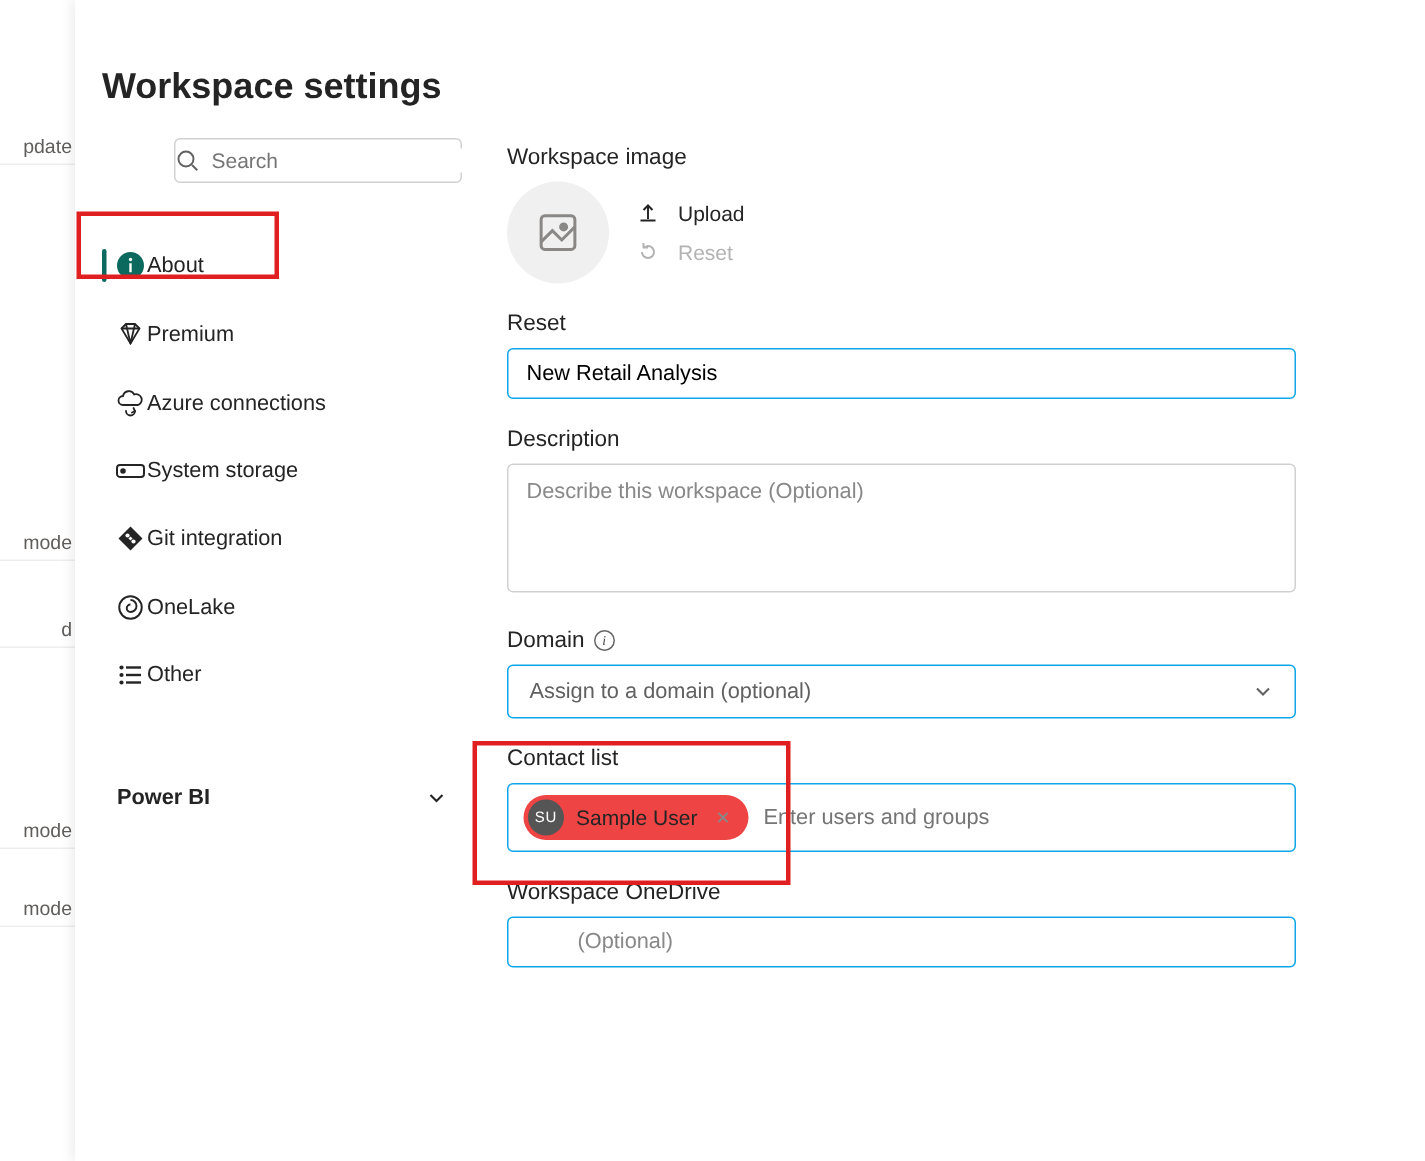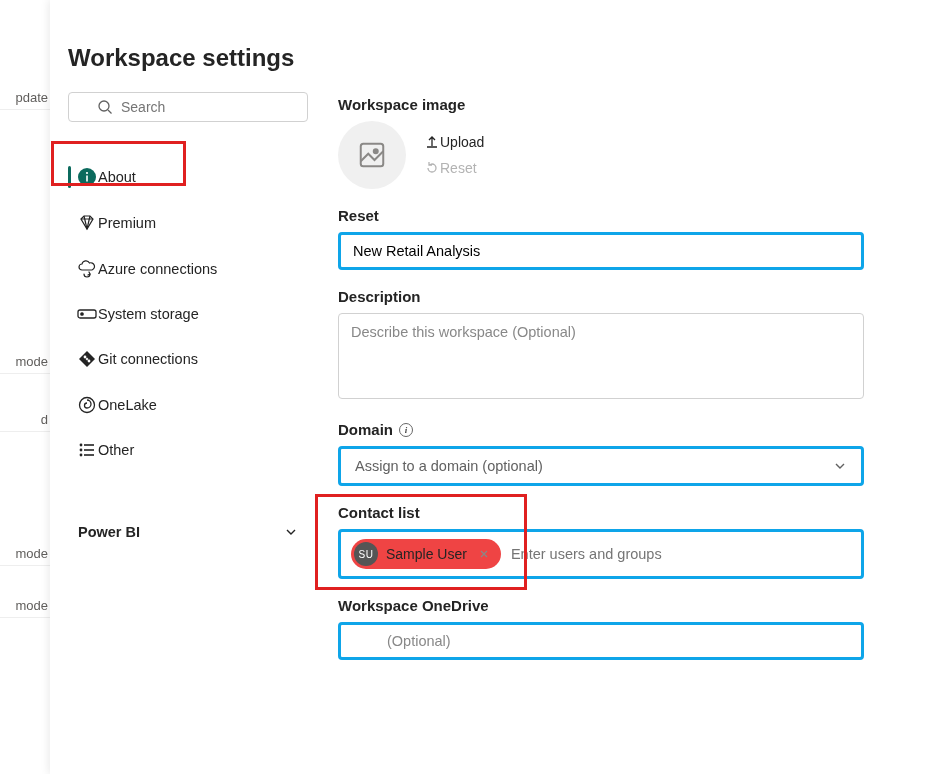--- a/index.html
+++ b/index.html
@@ -9,41 +9,41 @@
   .backdrop span { display: block; padding: 4px 2px; border-bottom: 1px solid #eee; }
 
   .panel { position: absolute; left: 50px; top: 0; right: 0; bottom: 0; background: #fff; box-shadow: -2px 0 8px rgba(0,0,0,0.08); display: flex; flex-direction: column; padding: 0 18px; }
 
   .panel-title { font-size: 24px; font-weight: 700; padding: 44px 0 20px 0; }
 
   .content { display: flex; gap: 30px; }
   .sidebar { width: 240px; flex: 0 0 240px; }
   .main { flex: 1; padding-top: 4px; }
 
-  .search-box { display: flex; align-items: center; border: 1px solid #d1d1d1; border-radius: 4px; padding: 6px 28px; gap: 8px; color: #616161; margin-bottom: 36px; }
+  .search-box { display: flex; align-items: center; border: 1px solid #d1d1d1; border-radius: 4px; padding: 6px 0; gap: 8px; color: #616161; margin-bottom: 36px; margin-left: 48px; }
   .search-box input { border: none; outline: none; font-size: 14px; color: #616161; flex: 1; }
   .search-box svg { flex-shrink: 0; }
 
   .nav { display: flex; flex-direction: column; gap: 8px; margin-bottom: 28px; }
   .nav-item { display: flex; align-items: center; padding: 10px 12px 10px 8px; border-radius: 4px; font-size: 14.5px; position: relative; cursor: pointer; }
   .nav-item.active::before { content: ""; position: absolute; left: 0; top: 8px; bottom: 8px; width: 3px; background: #0b6a5d; border-radius: 2px; }
   .nav-item .icon-slot { width: 22px; display: flex; justify-content: center; }
 
   .section-head { display: flex; align-items: center; justify-content: space-between; padding: 8px 10px; font-size: 14.5px; font-weight: 600; cursor: pointer; margin-top: 48px; }
 
-  .field-label { font-size: 15px; font-weight: 700; margin-bottom: 8px; margin-top: 18px; display: flex; align-items: center; gap: 6px; }
+  .field-label { font-size: 15px; font-weight: 400; margin-bottom: 8px; margin-top: 18px; display: flex; align-items: center; gap: 6px; }
   .field-label:first-child { margin-top: 0; }
 
   .image-row { display: flex; align-items: center; gap: 18px; margin-bottom: 6px; }
   .thumb { width: 68px; height: 68px; border-radius: 50%; background: #f0f0f0; display: flex; align-items: center; justify-content: center; }
   .img-actions { display: flex; flex-direction: column; gap: 10px; }
-  .img-action { display: flex; align-items: flex-end; gap: 0; font-size: 14px; cursor: pointer; }
+  .img-action { display: flex; align-items: flex-end; gap: 12px; font-size: 14px; cursor: pointer; }
   .img-action.disabled { color: #b3b3b3; cursor: default; }
 
-  .text-input, .select-input, .contact-input, .onedrive-input { width: 526px; max-width: 526px; border: 3px solid #0ea5e9; border-radius: 4px; font-size: 14.5px; }
+  .text-input, .select-input, .contact-input, .onedrive-input { width: 526px; max-width: 526px; border: 1px solid #0ea5e9; border-radius: 4px; font-size: 14.5px; }
   .text-input { padding: 8px 12px; }
   .text-input input { border: none; outline: none; width: 100%; font-size: 14.5px; }
   textarea.ta { width: 526px; max-width: 526px; border: 1px solid #d1d1d1; border-radius: 4px; padding: 10px 12px; font-size: 14.5px; height: 86px; resize: none; outline: none; color: #616161; font-family: inherit; }
   textarea.ta::placeholder { color: #888; }
 
   .select-input { display: flex; align-items: center; justify-content: space-between; padding: 9px 14px; color: #616161; cursor: pointer; }
 
   .contact-input { display: flex; align-items: center; gap: 10px; padding: 7px 10px; }
   .contact-chip { display: flex; align-items: center; gap: 8px; background: #ef4444; border-radius: 16px; padding: 3px 8px 3px 3px; font-size: 14px; }
   .avatar { width: 24px; height: 24px; border-radius: 50%; background: #555; color: #fff; display: flex; align-items: center; justify-content: center; font-size: 10px; letter-spacing: 0.5px; }
@@ -134,21 +134,21 @@
 
         <div class="nav-item">
           <span class="icon-slot">
             <svg width="18" height="18" viewBox="0 0 18 18" fill="#242424">
                 <path d="M9 1 L17 9 L9 17 L1 9 Z"></path>
                 <circle cx="7" cy="7" r="1.4" fill="#fff"></circle>
                 <circle cx="11" cy="11" r="1.4" fill="#fff"></circle>
                 <rect x="8" y="8" width="2" height="2" fill="#fff" transform="rotate(45 9 9)"></rect>
               </svg>
           </span>
-          <span>Git connections</span>
+          <span>Git integration</span>
         </div>
 
         <div class="nav-item">
           <span class="icon-slot">
             <svg width="18" height="18" viewBox="0 0 18 18" fill="none" stroke="#242424" stroke-width="1.3">
                 <circle cx="9" cy="9" r="7.5"></circle>
                 <path d="M9 4 a4 4 0 010 8 a2.5 2.5 0 010-5"></path>
               </svg>
           </span>
           <span>OneLake</span>

